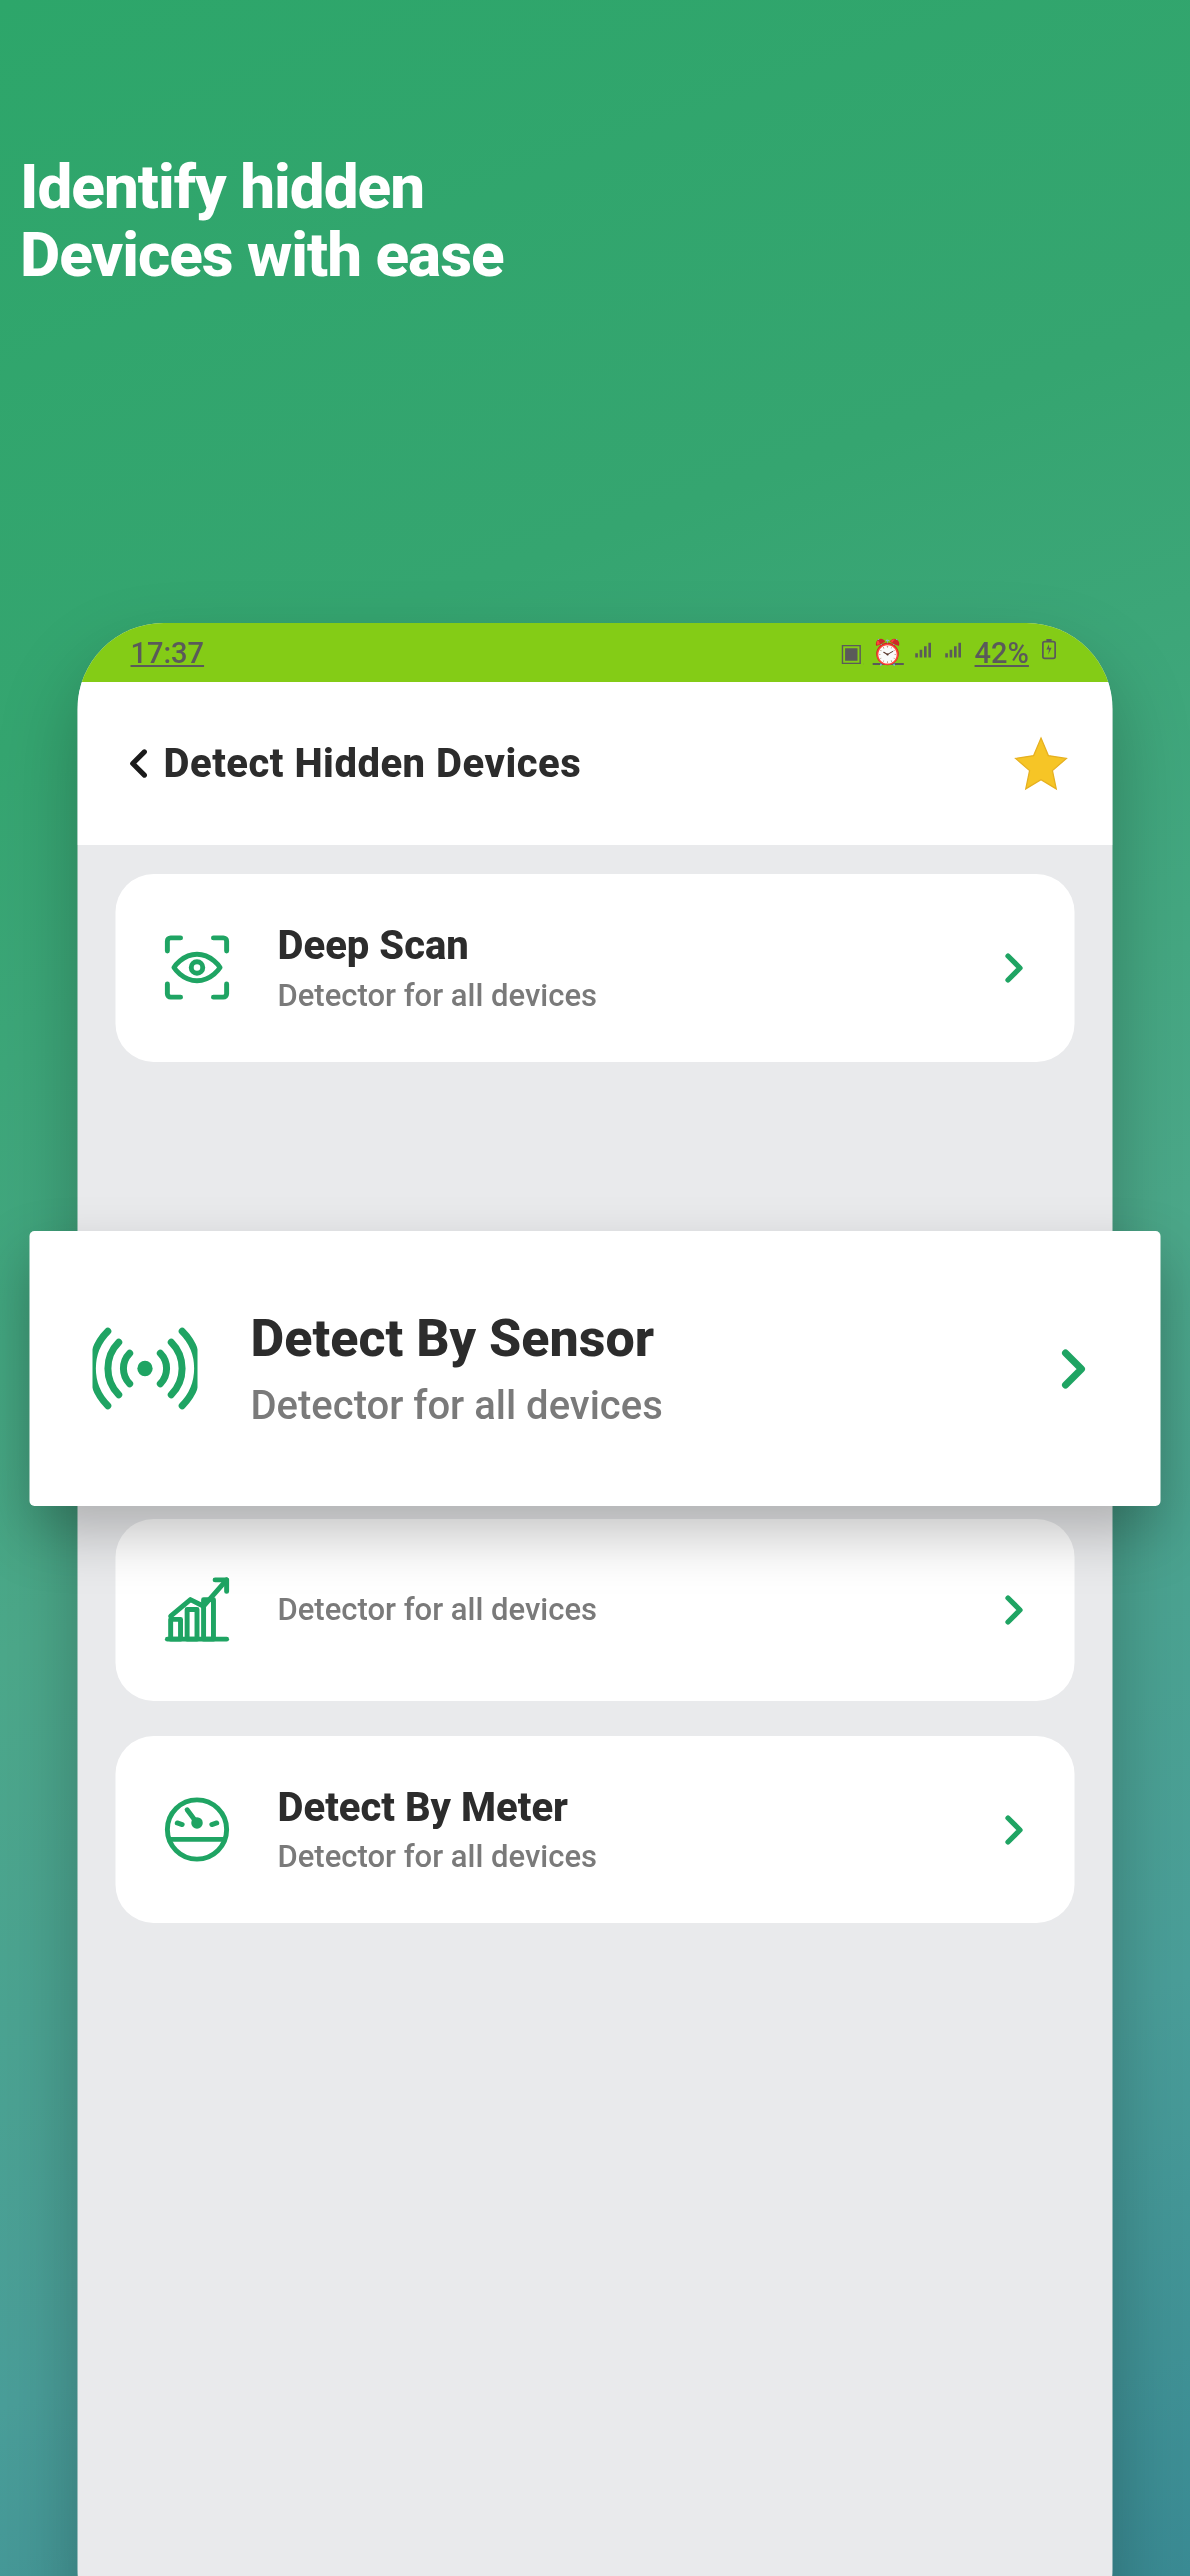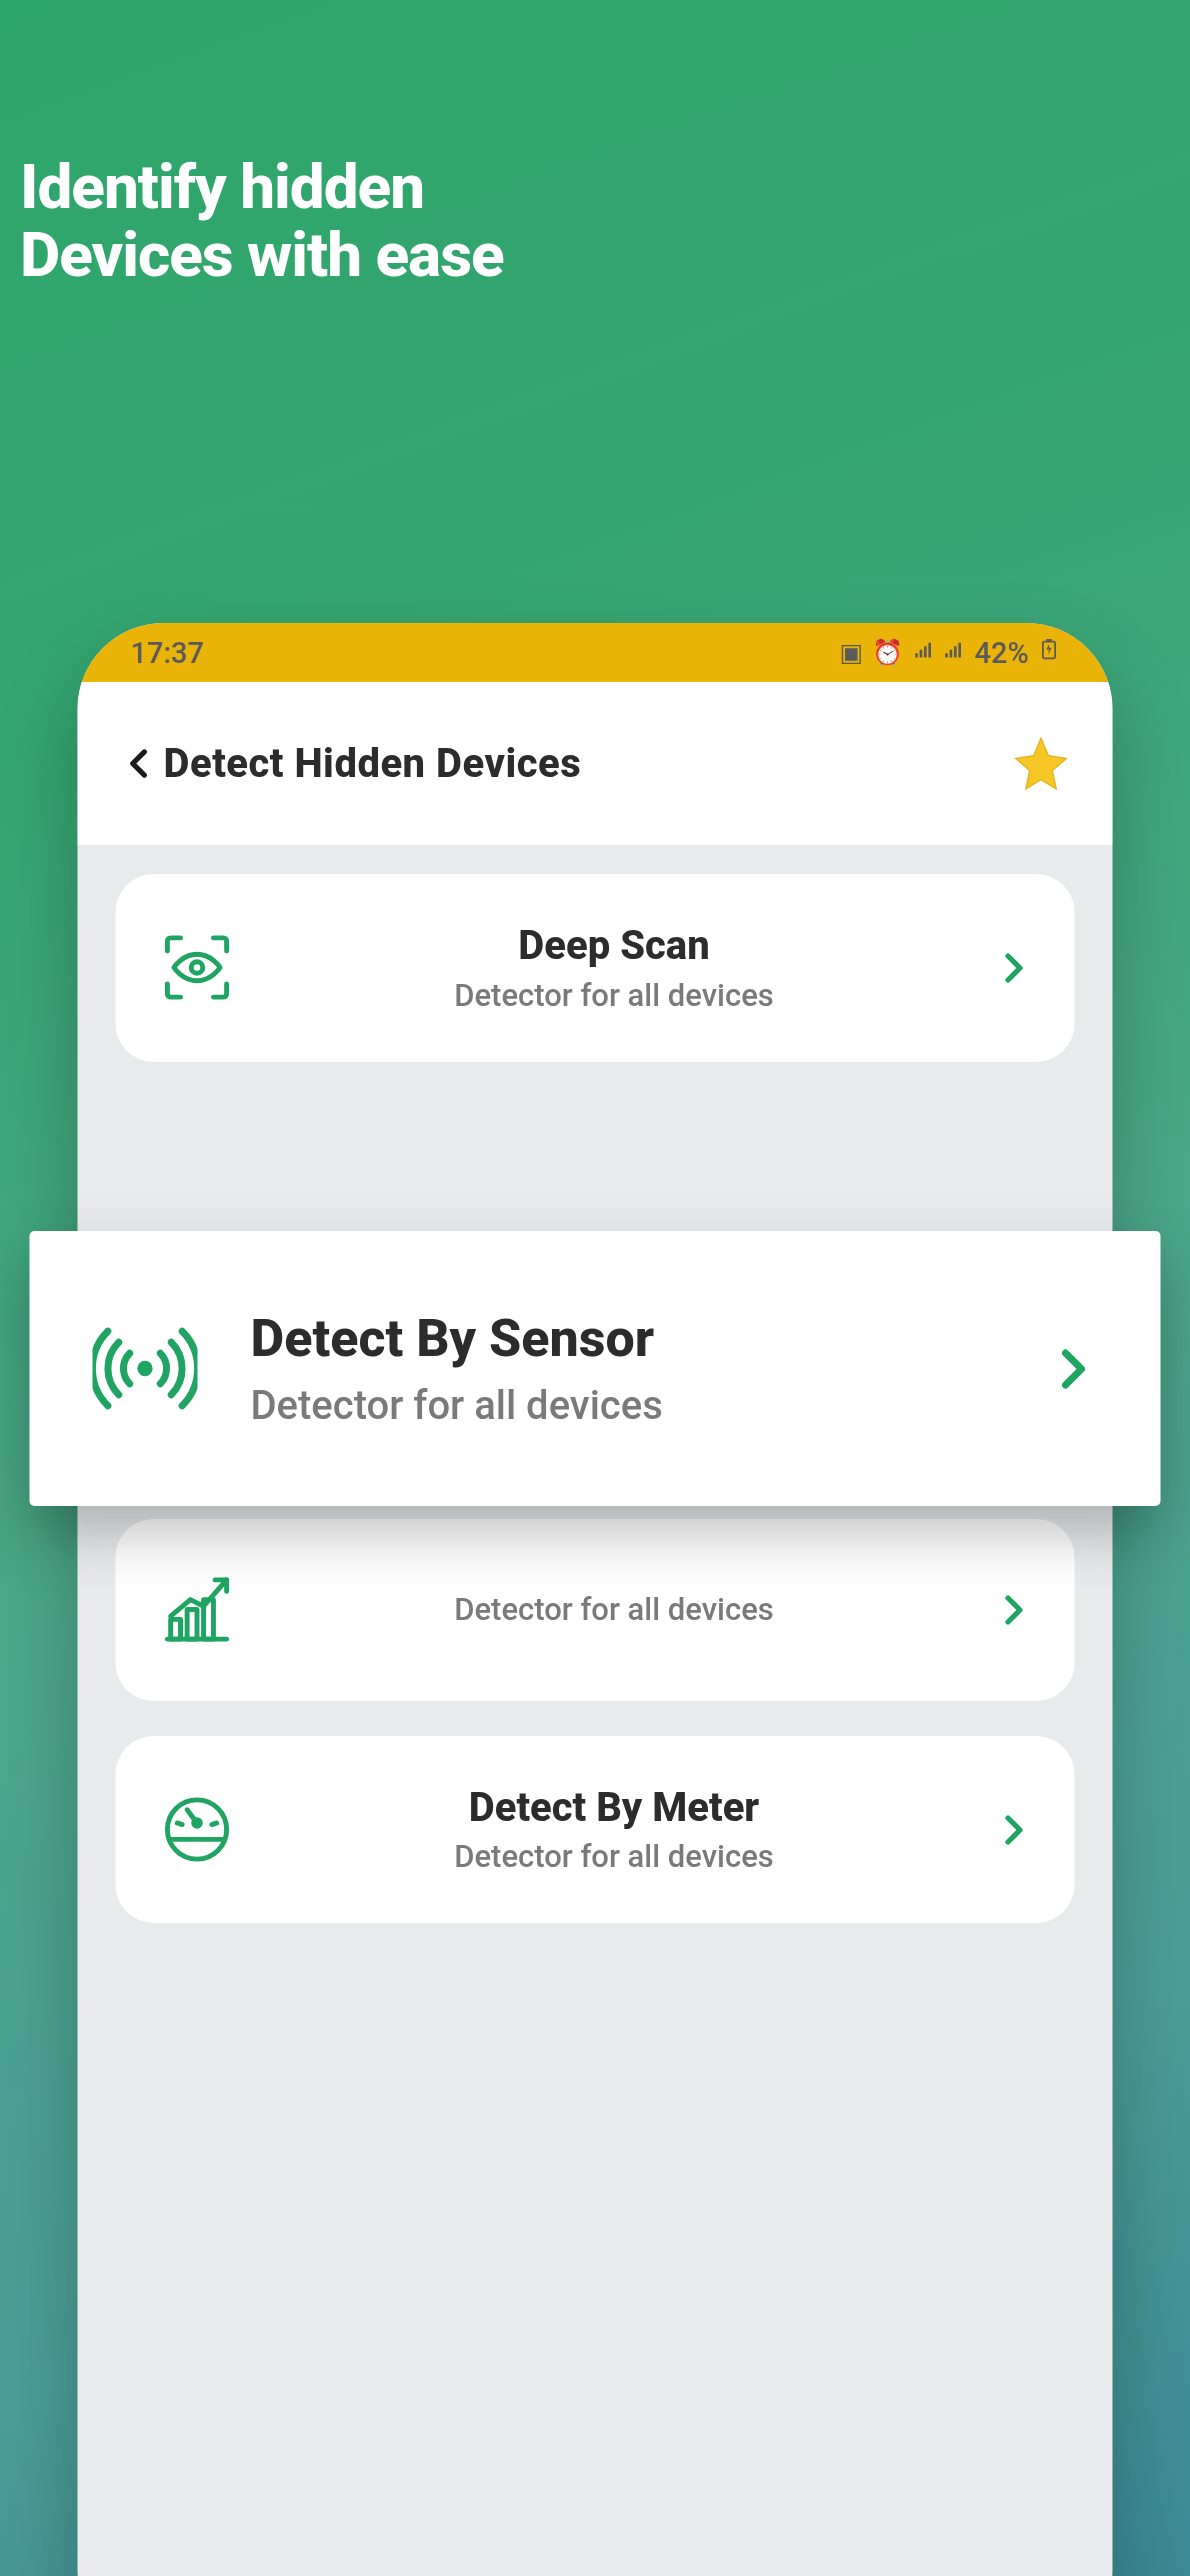--- a/index.html
+++ b/index.html
@@ -28,27 +28,28 @@
     transform: translateX(-50%);
     width: 1035px;
     height: 2032px;
     background: #e9eaec;
     border-radius: 86px;
     box-shadow: 0 38px 77px rgba(0,0,0,0.25);
     overflow: hidden;
   }
   .status-bar {
     height: 59px;
-    background: #eab308;
+    background: #84cc16;
     display: flex;
     align-items: center;
     justify-content: space-between;
     padding: 0 53px 0 53px;
     font-size: 29px;
     color: #5a5a5a;
+    text-decoration: underline;
   }
   .status-left { font-weight: 500; }
   .status-right { display: flex; align-items: center; gap: 9.6px; font-weight: 500; }
   .status-right .ico { font-size: 25px; }
   .app-header {
     background: #fff;
     height: 163px;
     display: flex;
     align-items: center;
     padding: 0 38px;
@@ -81,21 +82,20 @@
   }
   .card {
     background: #fff;
     border-radius: 38px;
     padding: 48px 38px;
     display: flex;
     align-items: center;
     gap: 38px;
     margin-bottom: 35px;
     cursor: pointer;
-    text-align: center;
   }
   .card-ico {
     width: 86px;
     height: 86px;
     display: flex;
     align-items: center;
     justify-content: center;
     flex-shrink: 0;
   }
   .card-txt { flex: 1; }

